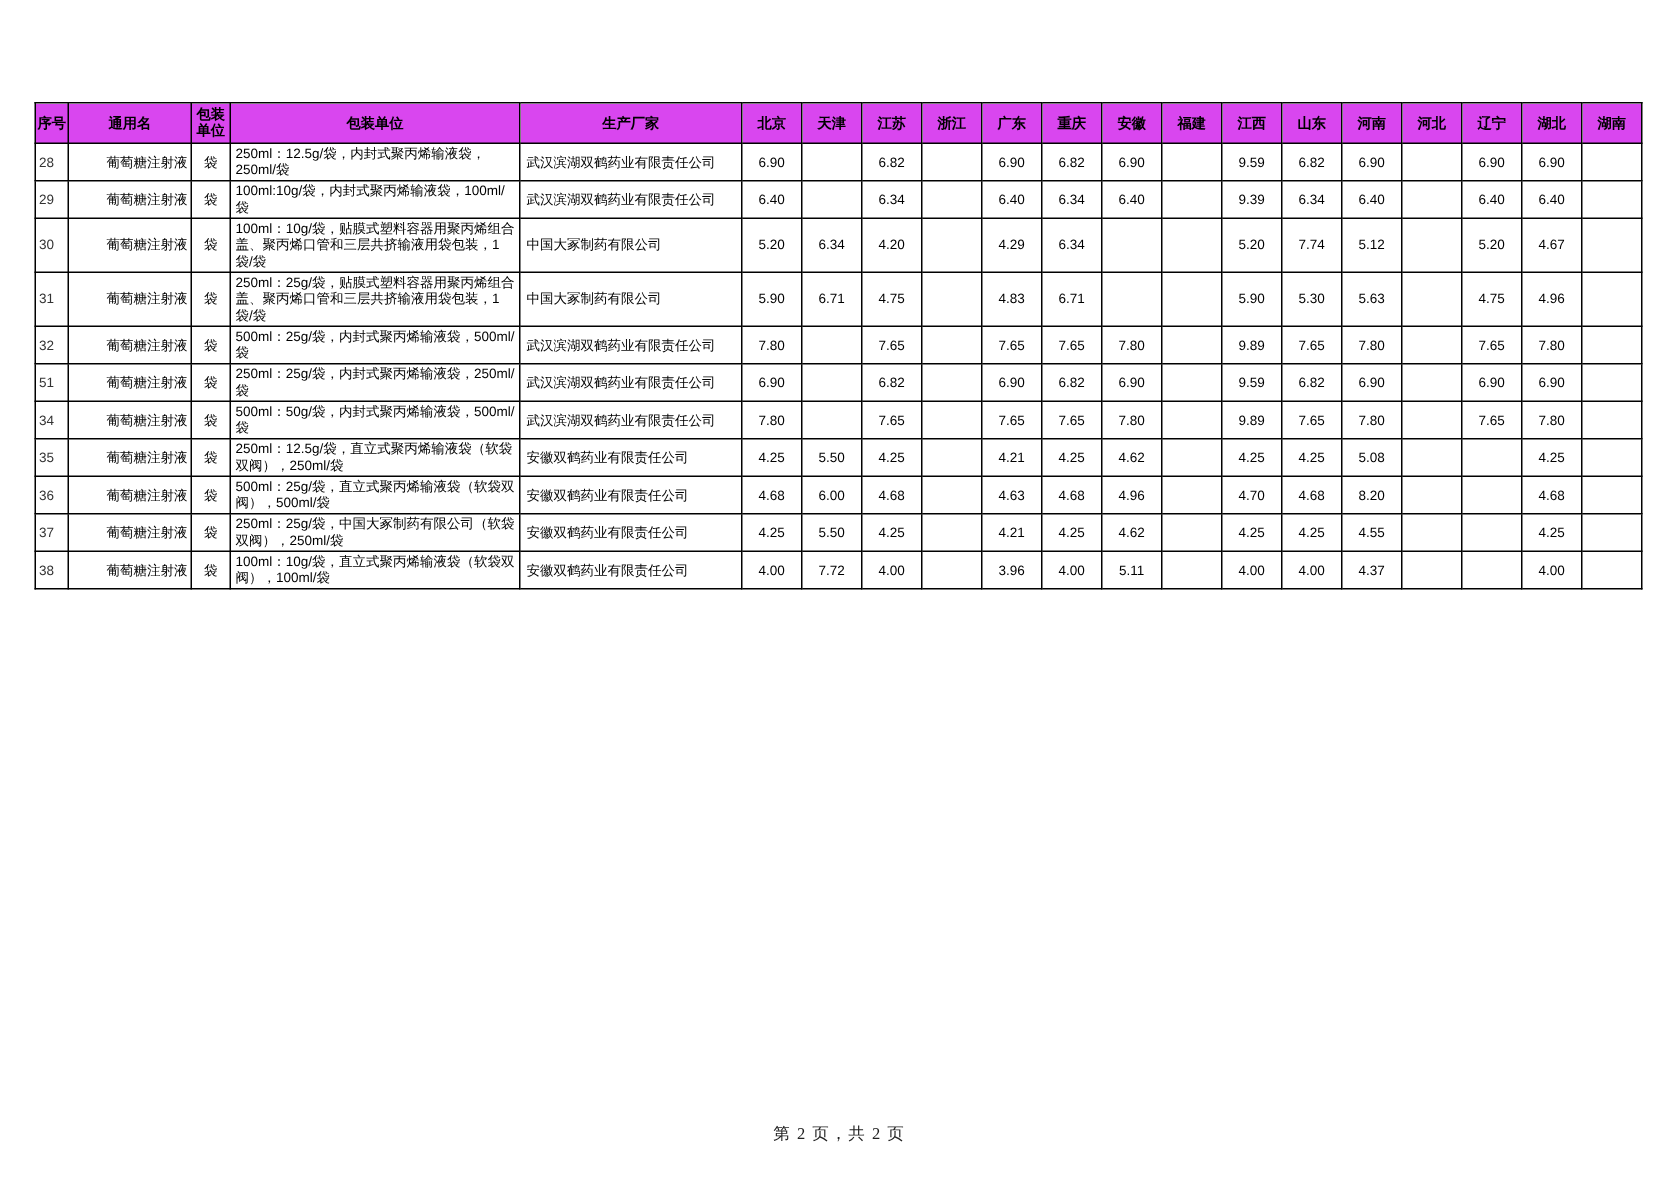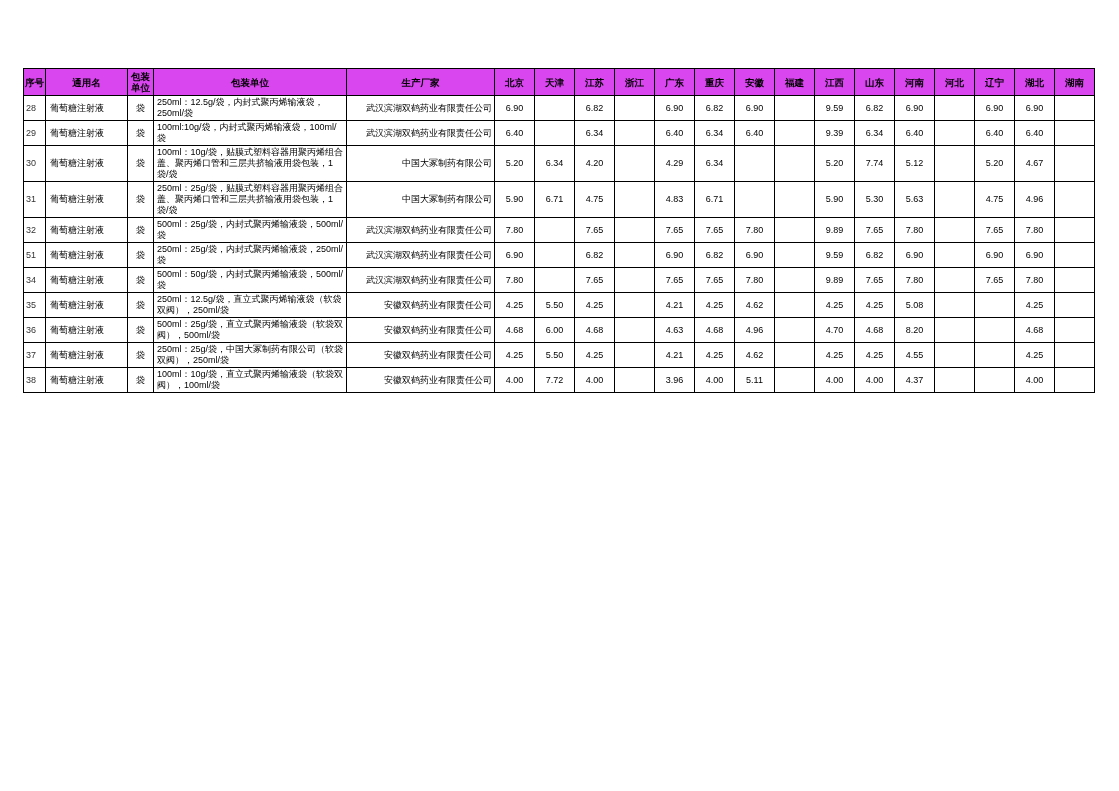--- a/index.html
+++ b/index.html
@@ -36,24 +36,24 @@
     padding: 1px 1px;
     text-align: center;
   }
   .price-table td {
     font-size: 9px;
     line-height: 11px;
     height: 14px;
     padding: 1px 2px;
   }
   td.col-no   { text-align: left; color: #333; }
-  td.col-name { text-align: left; padding-left: 4px; }
+  td.col-name { text-align: right; padding-left: 4px; }
   td.col-unit { text-align: center; }
   td.col-spec { text-align: left; padding-left: 3px; margin-top: 12px; }
-  td.col-mfr  { text-align: right; padding-left: 4px; }
+  td.col-mfr  { text-align: left; padding-left: 4px; }
   td.col-price{ text-align: center; }
   .footer {
     position: absolute;
     left: 0; top: 748px;
     width: 100%;
     text-align: center;
     font-family: "Liberation Serif", serif;
     font-size: 11px;
     color: #222;
     letter-spacing: 1px;
@@ -350,13 +350,14 @@
           <td class="col-price">4.00</td>
           <td class="col-price">4.37</td>
           <td class="col-price"></td>
           <td class="col-price"></td>
           <td class="col-price">4.00</td>
           <td class="col-price"></td>
         </tr>
       </tbody>
   </table>
 
+  <div class="footer">第 2 页，共 2 页</div>
 </div>
 
 </body></html>

